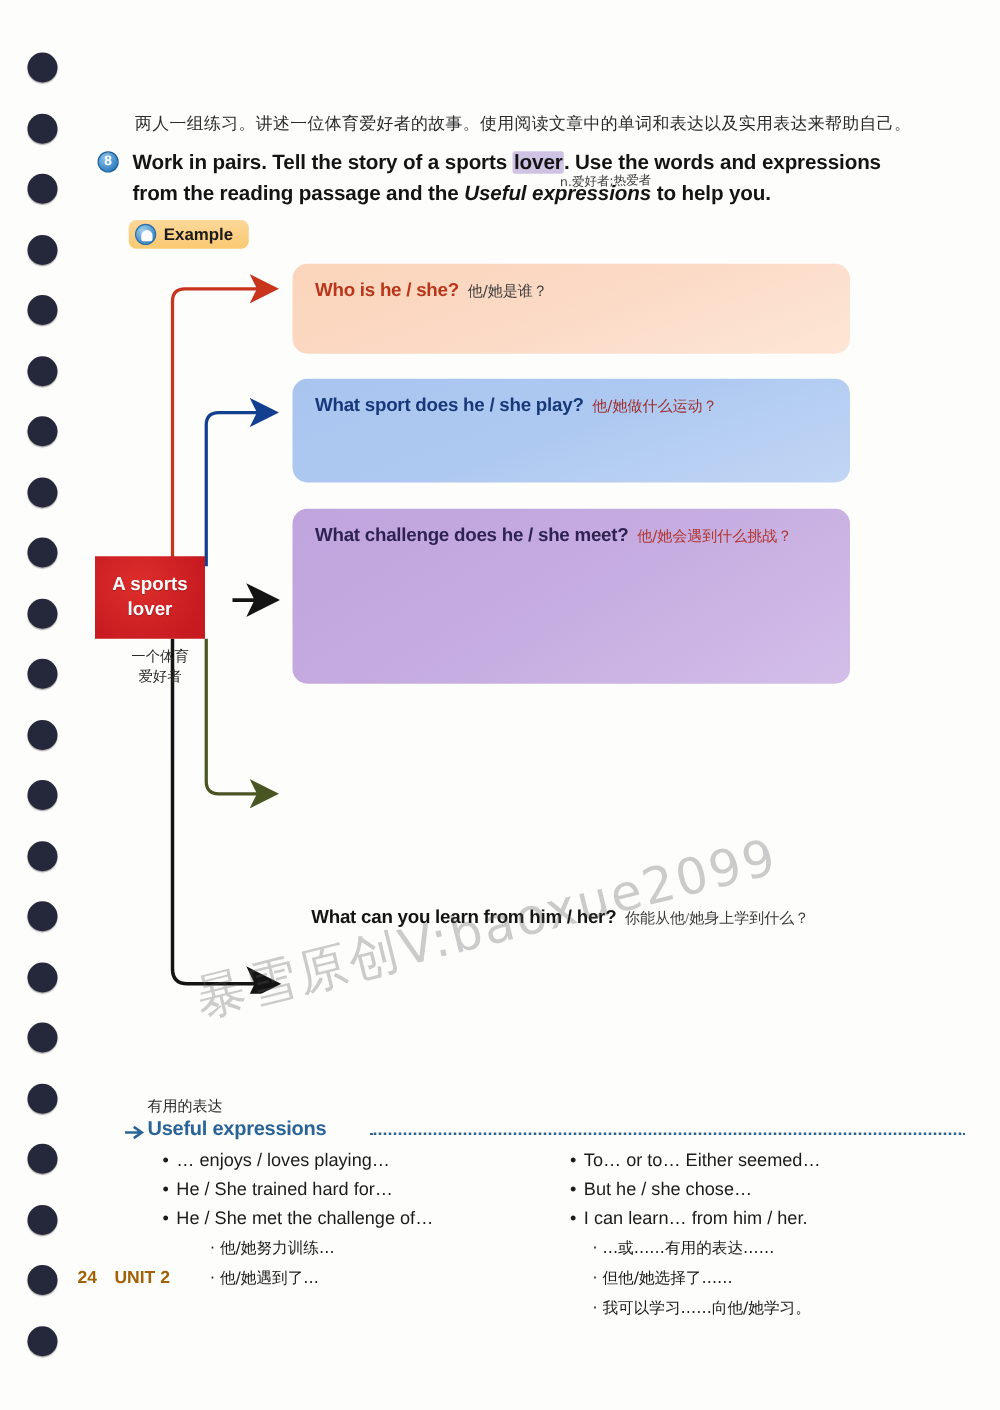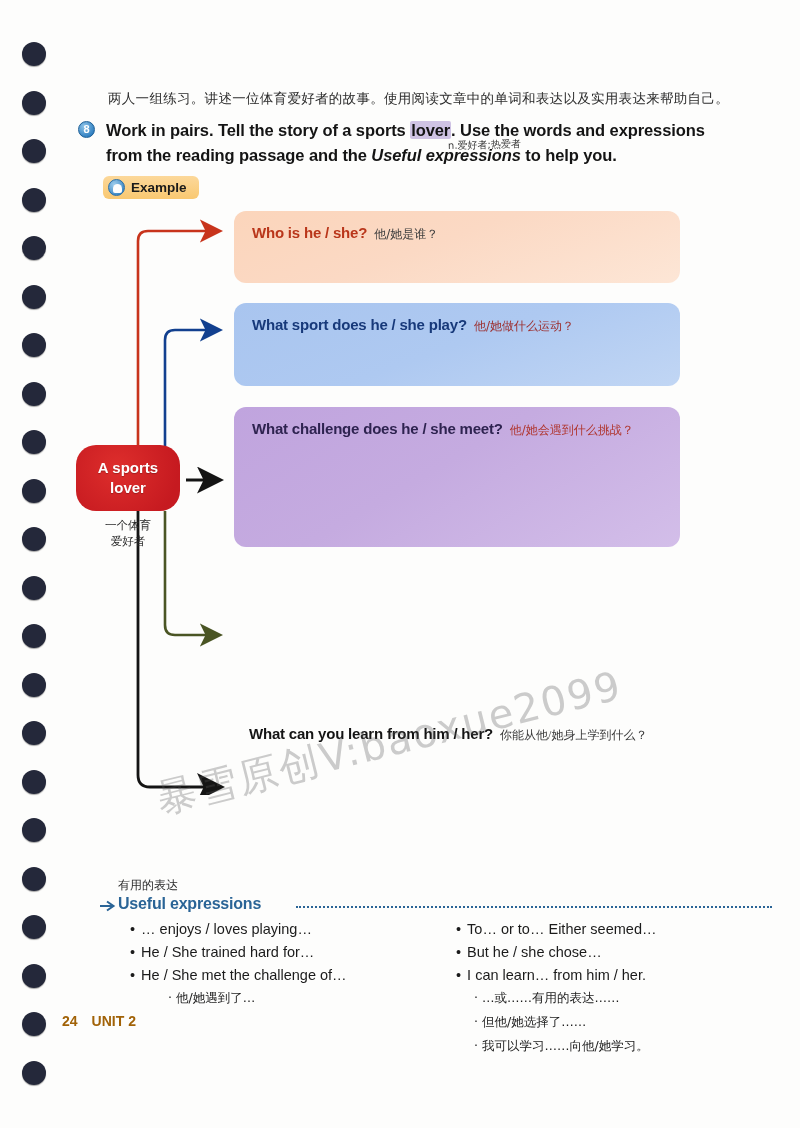--- a/index.html
+++ b/index.html
@@ -123,22 +123,22 @@
     position: absolute; left: 249px; top: 530px;
   }
   .qplain .q-en { font-family: "Liberation Sans", sans-serif;
     font-weight: bold; font-size: 15px; color: #141414; letter-spacing: -.2px; }
   .qplain .q-cn { font-family: Liberation Serif, serif;
     font-size: 12px; color: #3a3a3a; margin-left: 7px; }
 
   
   .node-red {
     position: absolute; left: 76px; top: 250px;
-    width: 104px; height: 66px;
-    border-radius: 20px;
+    width: 88px; height: 66px;
+    border-radius: 0;
     background: radial-gradient(circle at 40% 35%, #de2e2c, #c61a20 80%);
     color: #ffffff;
     font-family: "Liberation Sans", sans-serif;
     font-weight: bold; font-size: 15px; line-height: 20px;
     display: flex; flex-direction: column;
     align-items: center; justify-content: center;
     text-shadow: 0 1px 1px rgba(0,0,0,.25);
   }
   .node-cn {
     position: absolute; left: 76px; top: 322px; width: 104px;
@@ -340,20 +340,21 @@
     </div>
     <div class="ue-col">
       <div class="ue-item"><span class="bul">•</span><span>To… or to… Either seemed…</span></div>
       <div class="ue-item"><span class="bul">•</span><span>But he / she chose…</span></div>
       <div class="ue-item"><span class="bul">•</span><span>I can learn… from him / her.</span></div>
     </div>
   </div>
 
   <div class="ue-cn-cols">
     <div class="ue-cn-col">
+      <div class="ue-cn-item"><span class="bul">·</span><span>他/她努力训练…</span></div>
       <div class="ue-cn-item"><span class="bul">·</span><span>他/她遇到了…</span></div>
     </div>
     <div class="ue-cn-col">
       <div class="ue-cn-item"><span class="bul">·</span><span>…或……有用的表达……</span></div>
       <div class="ue-cn-item"><span class="bul">·</span><span>但他/她选择了……</span></div>
       <div class="ue-cn-item"><span class="bul">·</span><span>我可以学习……向他/她学习。</span></div>
     </div>
   </div>
 
   <div class="footer">

